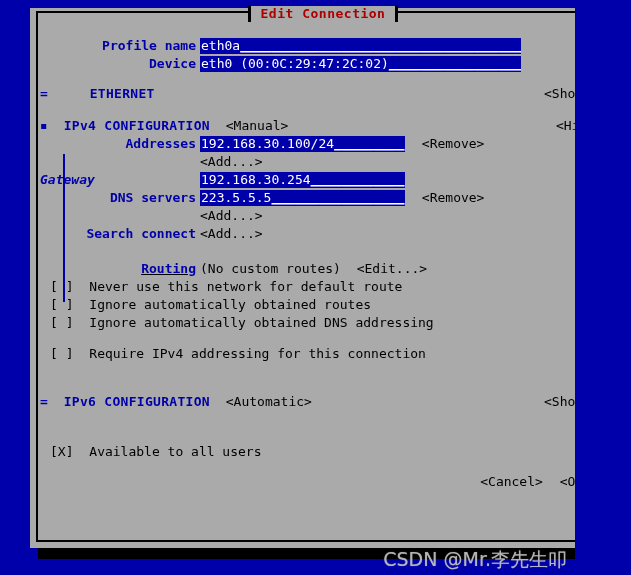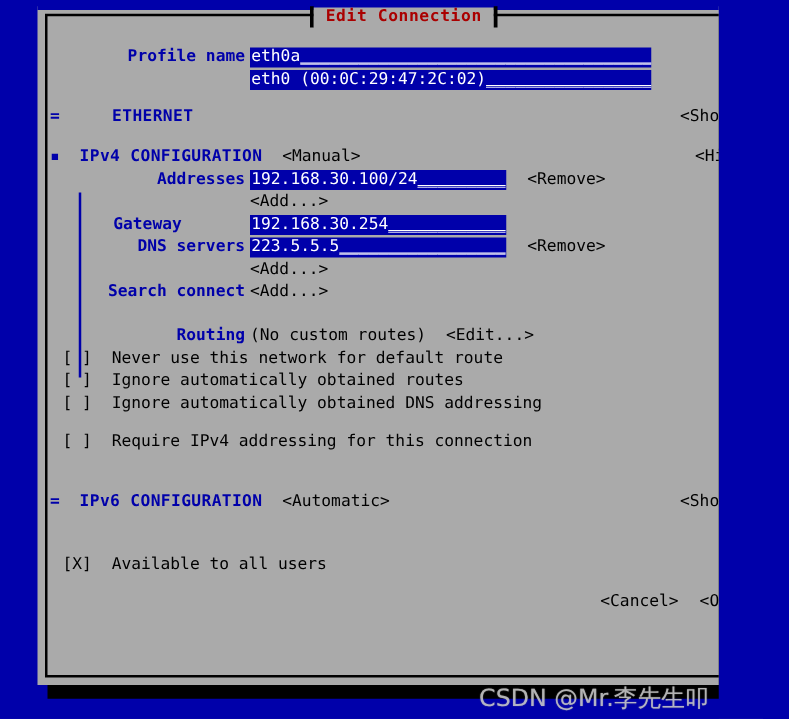--- a/index.html
+++ b/index.html
@@ -166,20 +166,23 @@
 
     <div id="ipv4-guide"></div>
 
     <div class="row" style="left:0px; top:12px; width:156px; text-align:right;">
       <span class="lbl-blue">Profile name</span>
     </div>
     <div class="row" style="left:160px; top:12px;">
       <span class="field" style="width:321px;"><span>eth0a</span><span class="ul">______________________________________</span></span>
     </div>
 
+    <div class="row" style="left:0px; top:30px; width:156px; text-align:right;">
+      <span class="lbl-blue">Device</span>
+    </div>
     <div class="row" style="left:160px; top:30px;">
       <span class="field" style="width:321px;"><span>eth0 (00:0C:29:47:2C:02)</span><span class="ul">___________________</span></span>
     </div>
 
     <div class="row" style="left:0px; top:60px;">
       <span class="marker">=</span>
       <span class="section" style="margin-left:8px;padding-left:26px;">ETHERNET</span>
     </div>
     <div class="row" style="left:0px; top:60px; width:551px; text-align:right;">
       <span class="btn">&lt;Show&gt;</span>
@@ -198,21 +201,21 @@
       <span class="lbl-blue">Addresses</span>
     </div>
     <div class="row" style="left:160px; top:110px;">
       <span class="field" style="width:205px;"><span>192.168.30.100/24</span><span class="ul">_________</span></span>
       <span class="btn" style="margin-left:9px;">&lt;Remove&gt;</span>
     </div>
     <div class="row" style="left:160px; top:128px;">
       <span class="btn">&lt;Add...&gt;</span>
     </div>
 
-    <div class="row" style="left:0px; top:146px; width:156px; text-align:center;">
+    <div class="row" style="left:0px; top:146px; width:156px; text-align:left;font-style:italic;">
       <span class="lbl-blue">Gateway</span>
     </div>
     <div class="row" style="left:160px; top:146px;">
       <span class="field" style="width:205px;"><span>192.168.30.254</span><span class="ul">____________</span></span>
     </div>
 
     <div class="row" style="left:0px; top:164px; width:156px; text-align:right;">
       <span class="lbl-blue">DNS servers</span>
     </div>
     <div class="row" style="left:160px; top:164px;">
@@ -223,21 +226,21 @@
       <span class="btn">&lt;Add...&gt;</span>
     </div>
 
     <div class="row" style="left:0px; top:200px; width:156px; text-align:right;">
       <span class="lbl-blue">Search connect</span>
     </div>
     <div class="row" style="left:160px; top:200px;">
       <span class="btn">&lt;Add...&gt;</span>
     </div>
 
-    <div class="row" style="left:0px; top:235px; width:156px; text-align:right;">
+    <div class="row" style="left:0px; top:235px; width:156px; text-align:right;text-decoration:underline;">
       <span class="lbl-blue">Routing</span>
     </div>
     <div class="row" style="left:160px; top:235px;">
       <span class="btn">(No custom routes)</span>
       <span class="btn" style="margin-left:8px;">&lt;Edit...&gt;</span>
     </div>
 
     <div class="row" style="left:10px; top:253px;">
       <span>[ ]</span>
       <span style="margin-left:8px;">Never use this network for default route</span>

